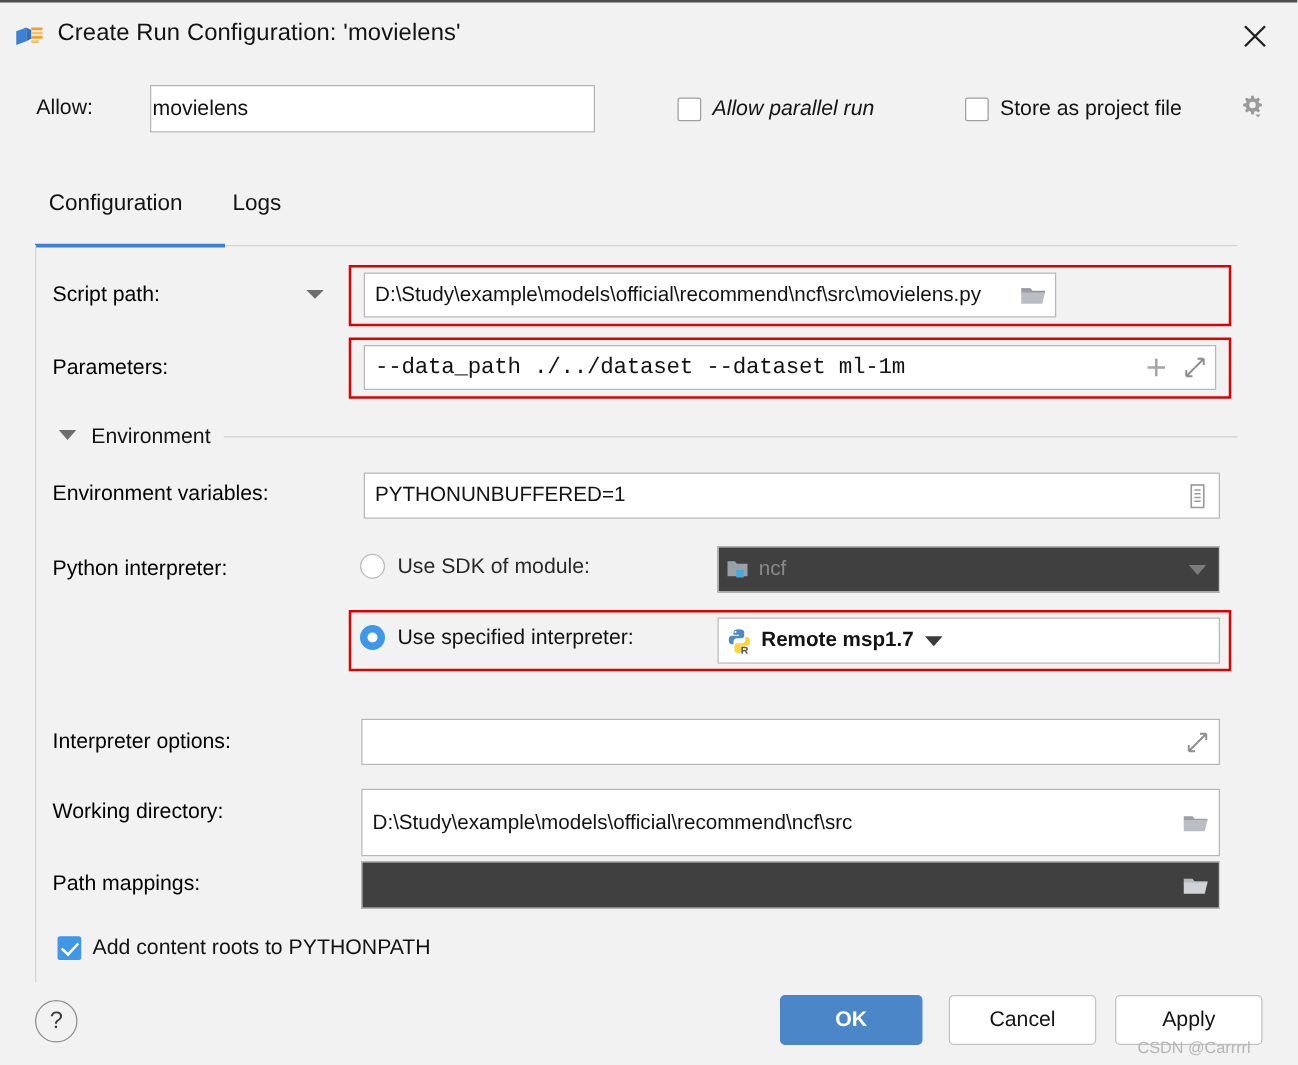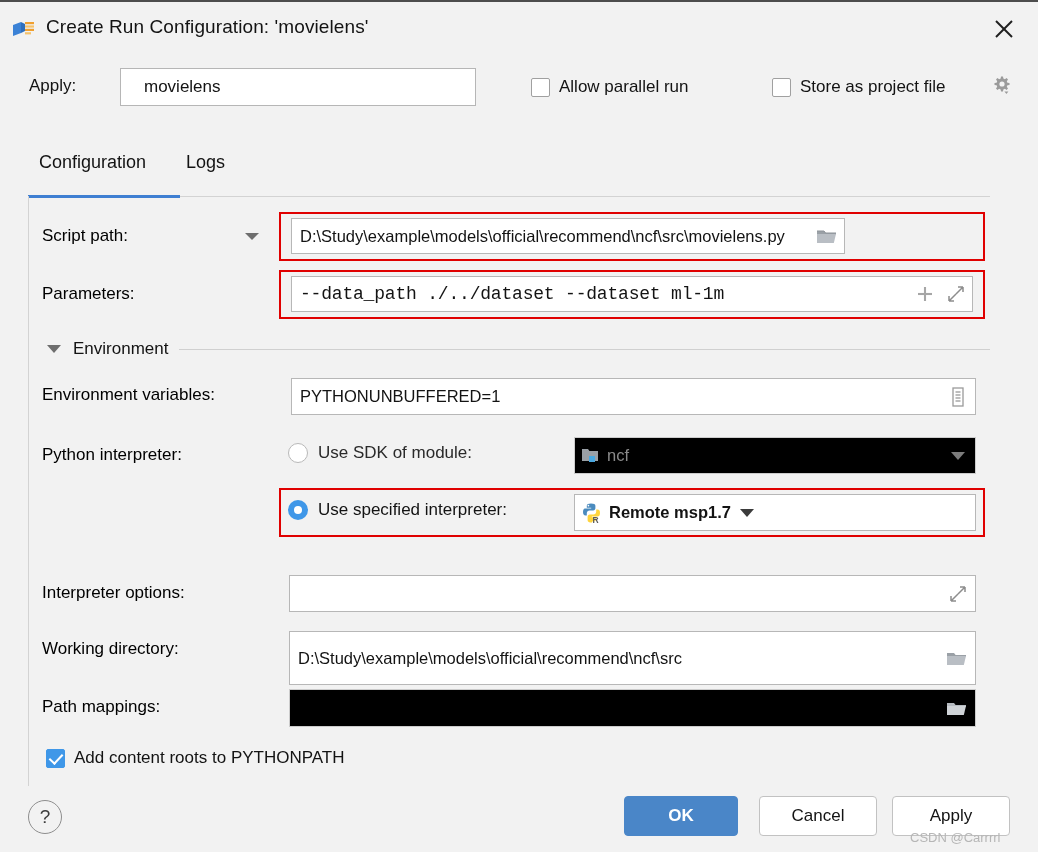--- a/index.html
+++ b/index.html
@@ -37,25 +37,25 @@
   #close-btn svg{ display:block; }
 
   
   #name-label{
     position:absolute; left:29px; top:76px; font-size:17px; color:#131313;
   }
   #name-input{
     position:absolute; left:120px; top:68px; width:356px; height:38px;
     background:#ffffff; border:1px solid #b6b6b6;
     font-family:"Liberation Sans", sans-serif; font-size:17px; color:#131313;
-    padding:0 23px; outline:none;
+    padding:0 1px; outline:none;
   }
 
   .cb-row{ position:absolute; display:flex; align-items:center; gap:9px; cursor:pointer; }
-  #cb-parallel{ left:531px; top:77px; }
+  #cb-parallel{ left:542px; top:77px;font-style:italic; }
   #cb-store{ left:772px; top:77px; }
   .cb-box{
     width:19px; height:19px; background:#fff; border:1px solid #a0a0a0;
     border-radius:2px; flex:none;
   }
   .cb-box.checked{
     background:#3f97e8; border-color:#3f97e8;
     position:relative;
   }
   .cb-box.checked::after{
@@ -90,21 +90,21 @@
   }
 
   
   .flabel{
     position:absolute; font-size:17px; color:#000000; white-space:nowrap;
   }
   .field{
     position:absolute; background:#ffffff; border:1px solid #b7b7b7;
     display:flex; align-items:center;
   }
-  .field.disabled{ background:#000000; border-color:#ccc; }
+  .field.disabled{ background:#404040; border-color:#ccc; }
   .field .val{
     flex:1; padding:0 8px; font-size:16.5px; color:#131313;
     white-space:nowrap; overflow:hidden;
   }
   .field .val.mono{
     font-family:"Liberation Mono", monospace; font-size:18px; letter-spacing:-0.2px;
   }
   .field .val.muted{ color:#8a8a8a; }
 
   .redbox{
@@ -197,21 +197,21 @@
   </span>
   <span id="title-text">Create Run Configuration: 'movielens'</span>
   <span id="close-btn">
     <svg width="22" height="22" viewBox="0 0 22 22">
       <line x1="3" y1="3" x2="19" y2="19" stroke="#1f1f1f" stroke-width="1.9"></line>
       <line x1="19" y1="3" x2="3" y2="19" stroke="#1f1f1f" stroke-width="1.9"></line>
     </svg>
   </span>
 </div>
 
-<span id="name-label">Apply:</span>
+<span id="name-label">Allow:</span>
 <input id="name-input" value="movielens" style="">
 
 <div class="cb-row" id="cb-parallel">
   <span class="cb-box"></span>
   <span class="cb-label">Allow parallel run</span>
 </div>
 
 <div class="cb-row" id="cb-store">
   <span class="cb-box"></span>
   <span class="cb-label">Store as project file</span>

